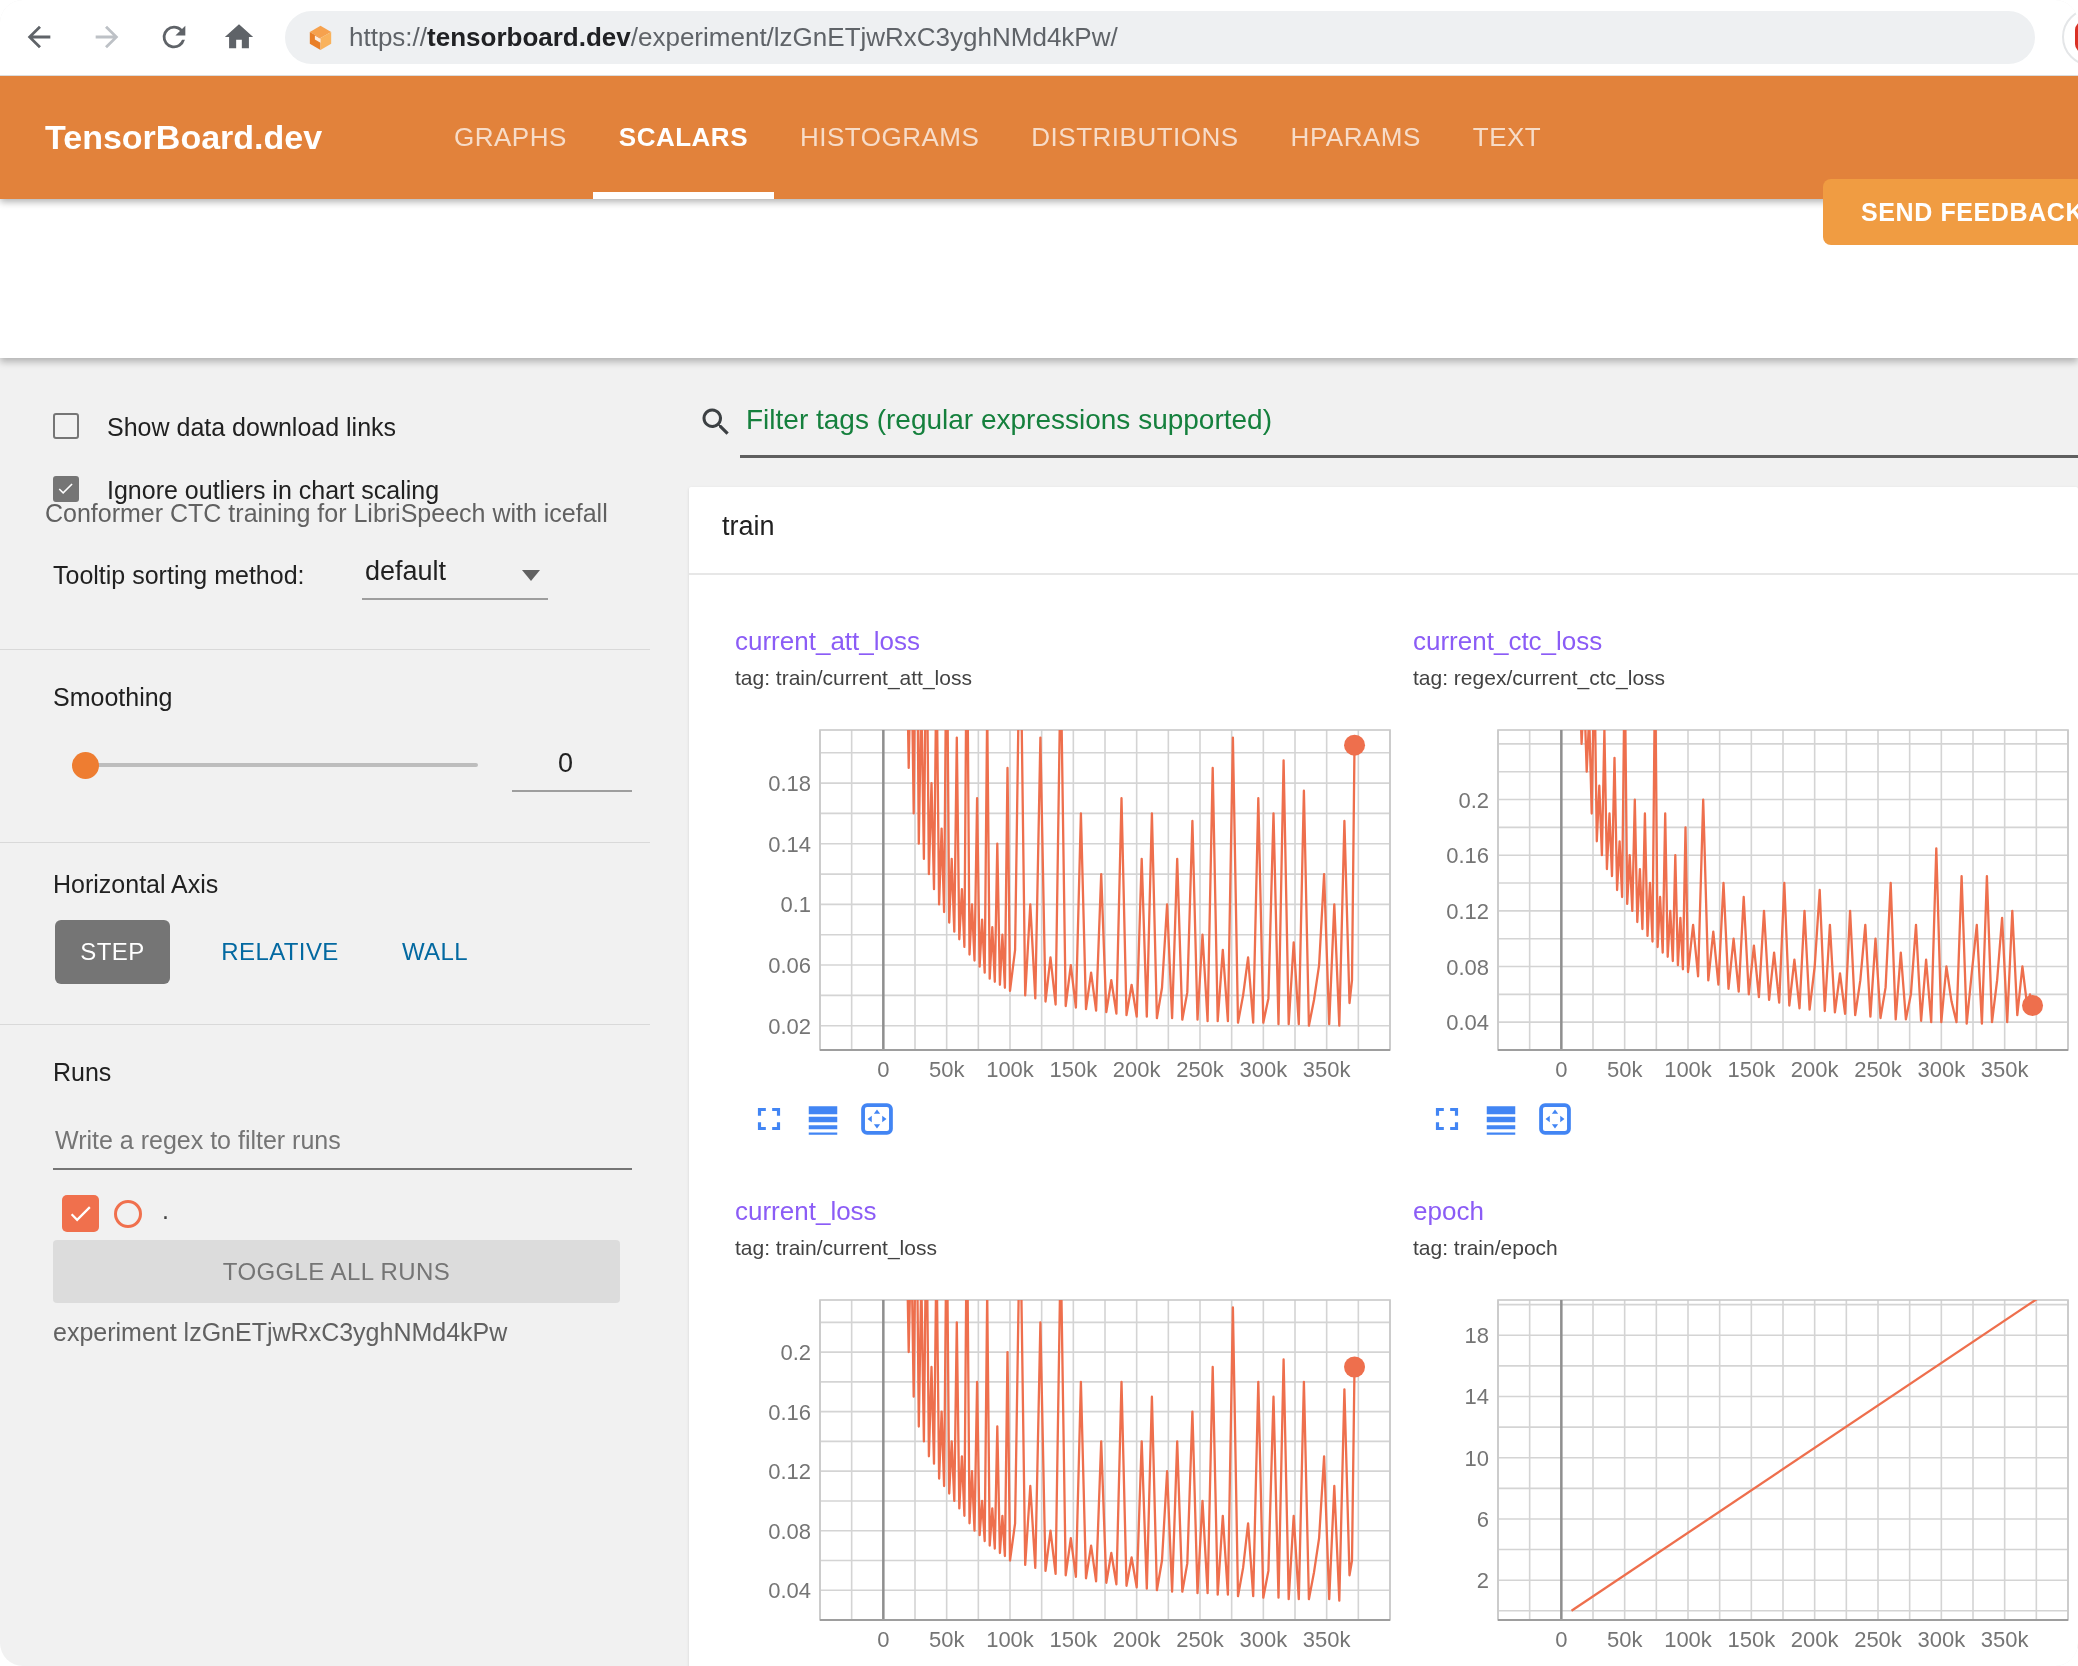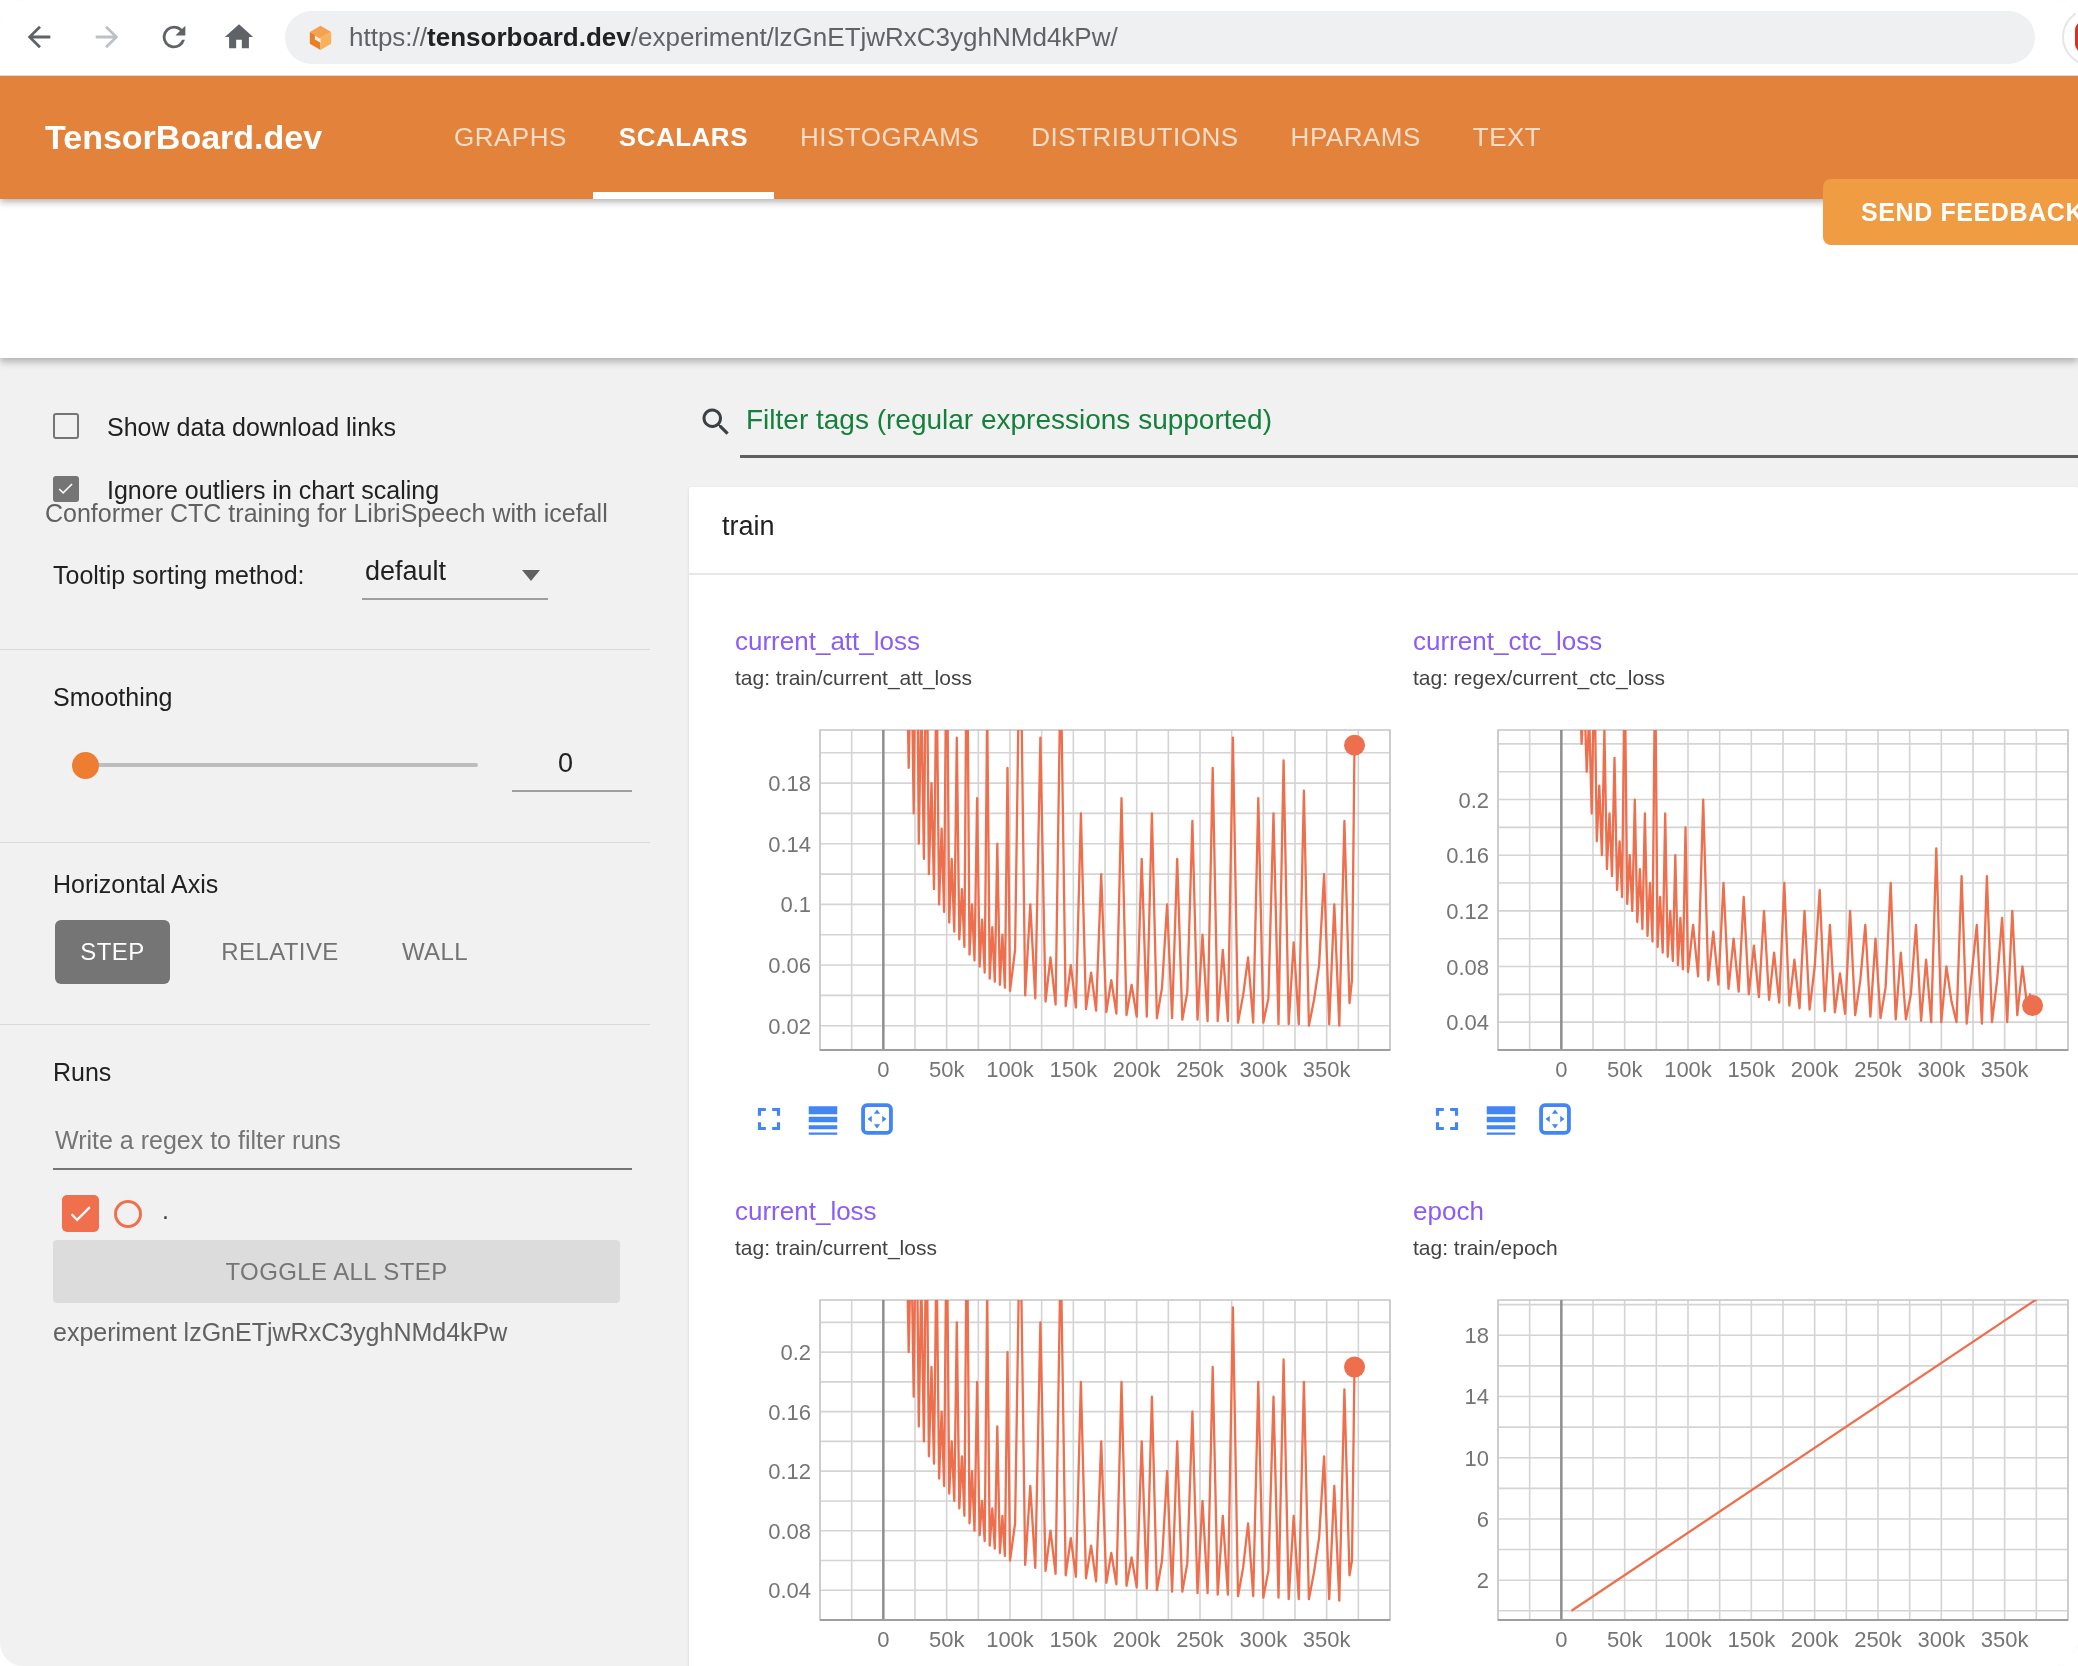--- a/index.html
+++ b/index.html
@@ -30,21 +30,21 @@
   .sb-label{position:absolute;font-size:25px;color:#212121;}
   .divider{position:absolute;left:0;width:650px;height:1px;background:#d9d9d9;}
   .cbx{position:absolute;width:26px;height:26px;border:2.5px solid #757575;border-radius:3px;box-sizing:border-box;background:transparent;}
   .cbx.checked{background:#757575;border-color:#757575;}
   .cbx svg{position:absolute;left:1px;top:1px;width:19px;height:19px;}
   .select-val{position:absolute;font-size:27px;color:#212121;}
   .underline{position:absolute;height:2px;background:#9e9e9e;}
   .caret{position:absolute;width:0;height:0;border-left:9px solid transparent;border-right:9px solid transparent;border-top:11px solid #616161;}
   .slider-track{position:absolute;height:4px;background:#bdbdbd;border-radius:2px;}
   .slider-thumb{position:absolute;width:27px;height:27px;border-radius:50%;background:#ee7d31;}
-  .axis-btn{position:absolute;height:64px;font-size:24px;letter-spacing:.4px;text-align:center;line-height:64px;border-radius:6px;color:#737373;}
+  .axis-btn{position:absolute;height:64px;font-size:24px;letter-spacing:.4px;text-align:center;line-height:64px;border-radius:6px;color:#0369a1;}
   .axis-btn.sel{background:#757575;color:#fff;}
   .runbox{position:absolute;width:37px;height:37px;border-radius:5px;background:#f0704d;}
   .runbox svg{position:absolute;left:5px;top:5px;width:27px;height:27px;}
   .runring{position:absolute;width:28px;height:28px;border-radius:50%;border:3.5px solid #f0704d;box-sizing:border-box;}
   .toggle-btn{position:absolute;left:53px;top:1240px;width:567px;height:63px;background:#dcdcdc;border-radius:4px;color:#757575;font-size:24px;letter-spacing:.4px;text-align:center;line-height:63px;}
   .ghost{color:#757575;}
   
   .search-ic{position:absolute;left:698px;top:404px;width:36px;height:36px;fill:#3c4043;}
   .filter-ph{position:absolute;left:746px;top:404px;font-size:28px;color:#15803d;}
   .filter-line{position:absolute;left:740px;top:455px;width:1338px;height:3px;background:#5f5f5f;}
@@ -157,21 +157,21 @@
     <div class="underline" style="left:53px;top:1168px;width:579px;background:#757575;"></div>
 
     <div class="runbox" style="left:62px;top:1195px;">
       <svg viewBox="0 0 24 24">
           <path d="M9 16.2L4.8 12l-1.4 1.4L9 19 21 7l-1.4-1.4z" fill="#fff"></path>
         </svg>
     </div>
     <div class="runring" style="left:114px;top:1200px;"></div>
     <div class="sb-label" style="left:162px;top:1196px;color:#424242;">.</div>
 
-    <div class="toggle-btn">TOGGLE ALL STEP</div>
+    <div class="toggle-btn">TOGGLE ALL RUNS</div>
     <div class="sb-label" style="left:53px;top:1318px;color:#616161;">experiment lzGnETjwRxC3yghNMd4kPw</div>
   </div>
 
   <svg class="search-ic" viewBox="0 0 24 24">
     <path d="M15.5 14h-.79l-.28-.27a6.5 6.5 0 1 0-.7.7l.27.28v.79l5 4.99L20.49 19l-4.99-5zm-6 0A4.5 4.5 0 1 1 14 9.5 4.5 4.5 0 0 1 9.5 14z"></path>
   </svg>
   <div class="filter-ph">Filter tags (regular expressions supported)</div>
   <div class="filter-line"></div>
 
   <div class="card">

